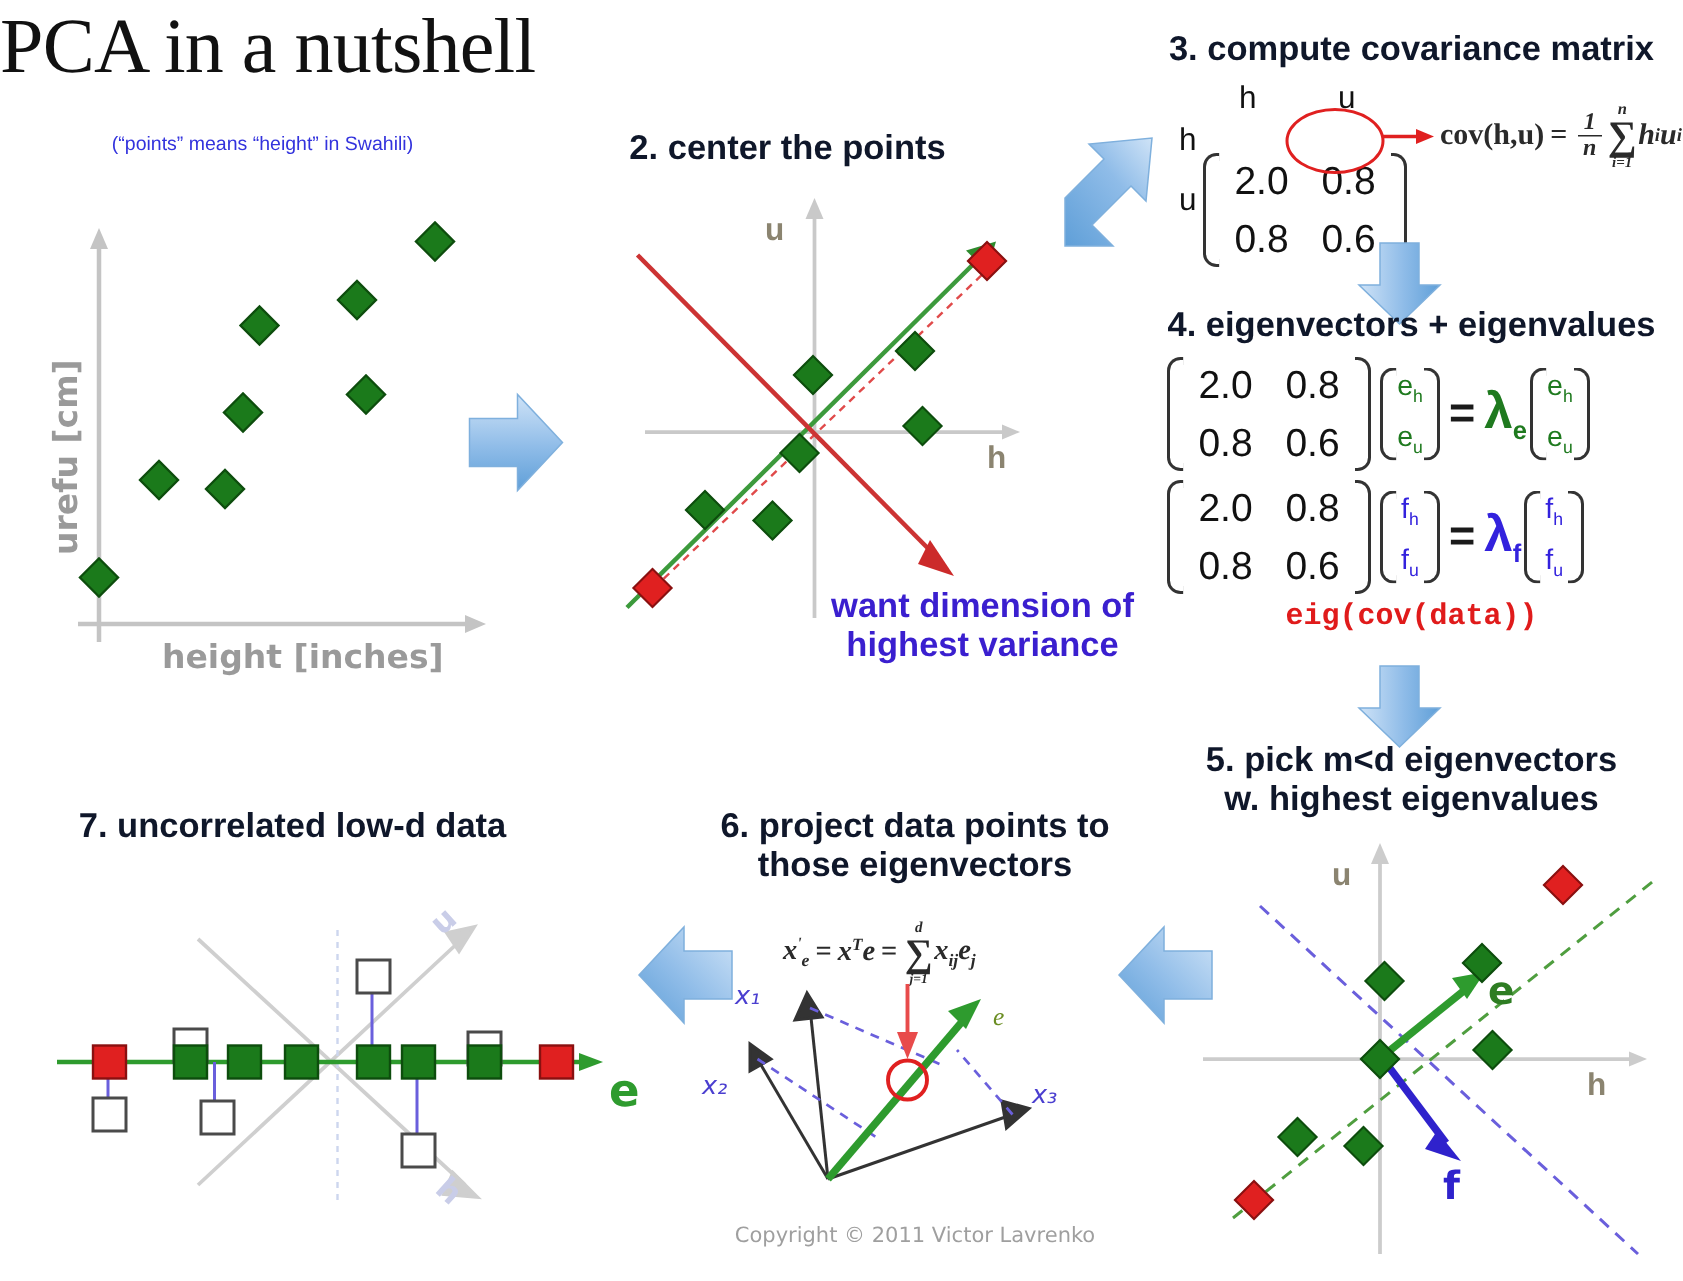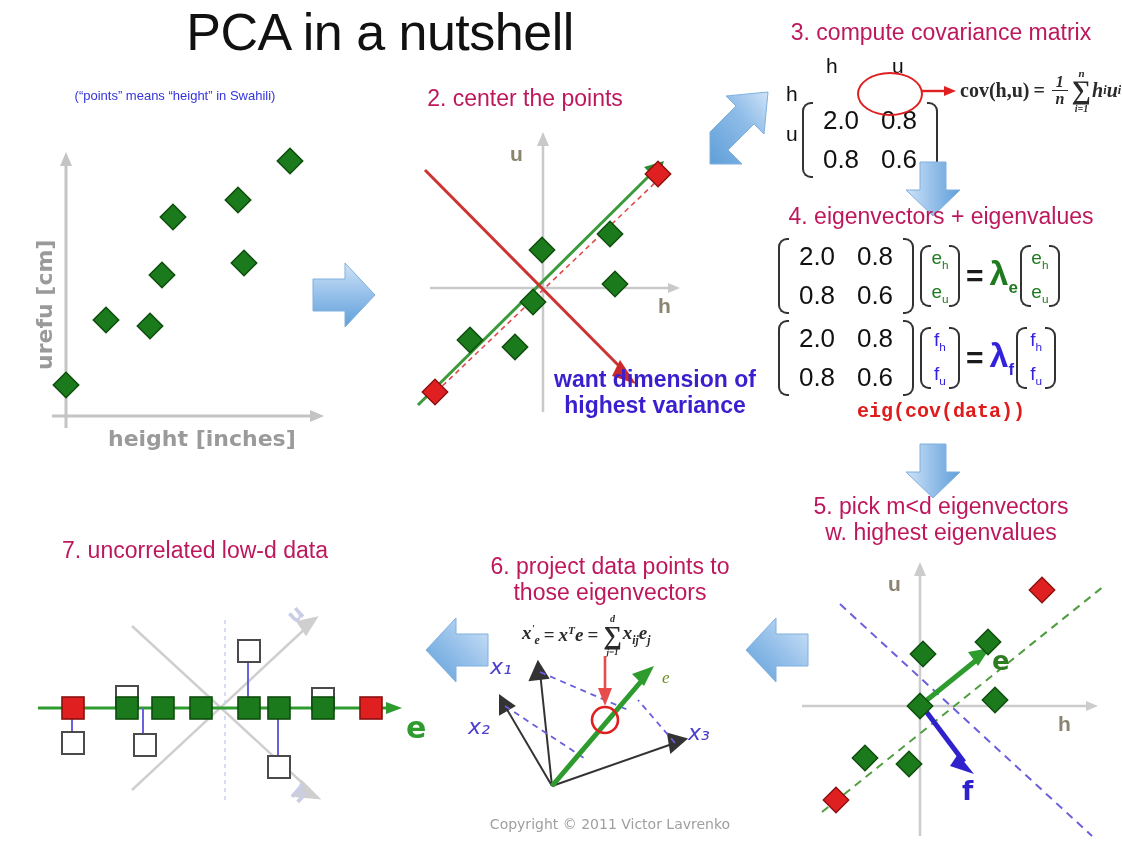--- a/index.html
+++ b/index.html
@@ -10,33 +10,32 @@
     width: 1122px; height: 854px;
     position: relative;
     overflow: hidden;
     font-family: "Liberation Sans", sans-serif;
   }
   .abs { position: absolute; }
 
   
   #main-title {
     left: 0; top: 2px; width: 760px;
-    text-align: center;
     font-size: 52px;
     font-weight: 400;
     color: #111111;
     letter-spacing: -0.5px;
-    font-family: Liberation Sans, sans-serif;
+    font-family: Liberation Serif, serif;
   }
 
   
   .step-head {
-    color: #be185d;
+    color: #0f172a;
     font-size: 23px;
-    font-weight: 400;
+    font-weight: 700;
     text-align: center;
     line-height: 1.12;
     white-space: pre-line;
   }
   .step-sub {
     color: #3333dd;
     font-size: 13px;
     text-align: center;
   }
   .callout {
@@ -110,21 +109,21 @@
   .mathserif {
     font-family: "Liberation Serif", serif;
     font-style: italic; font-weight: bold;
     color: #2a2a2a;
   }
   .copyright {
     color: #9f9f9f; font-size: 14px; text-align: center;
     font-family: "DejaVu Sans", sans-serif;
   }
   .handlab {
-    color: #4b3fd0; font-size: 22px;
+    color: #4b3fd0; font-size: 17px;
     font-family: "DejaVu Sans", sans-serif;
     font-style: italic;
   }
   .vec-lab-e { color: #2e7d23; font-weight: bold; font-size: 26px; font-family:"DejaVu Sans",sans-serif; }
   .vec-lab-f { color: #2f22cc; font-weight: bold; font-size: 26px; font-family:"DejaVu Sans",sans-serif; }
   .ghost-lab { color: #c9cde8; font-weight: bold; font-size: 21px; font-family:"DejaVu Sans",sans-serif; }
   svg { display: block; overflow: visible; }
 </style>
 </head>
 <body>
@@ -209,21 +208,21 @@
         <rect x="-9" y="-9" width="18" height="18" fill="#1b7a1b" transform="translate(172,128) rotate(45)"></rect>
         <rect x="-9" y="-9" width="18" height="18" fill="#1b7a1b" transform="translate(245,162) rotate(45)"></rect>
         <rect x="-9" y="-9" width="18" height="18" fill="#1b7a1b" transform="translate(240,112) rotate(45)"></rect>
         <rect x="-9" y="-9" width="18" height="18" fill="#e02020" stroke="#8a1010" transform="translate(288,52) rotate(45)"></rect>
       </g>
     </svg>
     <div class="abs axlab" style="left:140px; top:20px; color:#8b8470;">u</div>
     <div class="abs axlab" style="left:288px; top:172px; color:#8b8470;">h</div>
   </div>
 
-  <div class="abs callout" style="left:180px; top:280px; width:230px;">want dimension of
+  <div class="abs callout" style="left:180px; top:304px; width:230px;">want dimension of
 highest variance</div>
 </div>
 
 <div class="abs" style="left:706px; top:88px;">
   <svg width="80" height="84" viewBox="0 0 80 84">
     <defs>
       <linearGradient id="ag2" x1="0" y1="1" x2="1" y2="0">
         <stop offset="0%" stop-color="#5f9fd8"></stop>
           <stop offset="60%" stop-color="#8fbce8"></stop>
           <stop offset="100%" stop-color="#cfe3f7"></stop>
@@ -409,21 +408,21 @@
         <stop offset="0%" stop-color="#cfe3f7"></stop>
           <stop offset="55%" stop-color="#8fbce8"></stop>
           <stop offset="100%" stop-color="#5f9fd8"></stop>
       </linearGradient>
     </defs>
     <polygon points="66,24 34,24 34,8 4,40 34,72 34,56 66,56" fill="url(#ag4)" stroke="#7fb0dd" stroke-width="1"></polygon>
   </svg>
 </div>
 
 <div class="abs" style="left:450px; top:538px; width:320px; height:300px;">
-  <div class="step-head" style="width:320px;margin-top:16px;">6. project data points to
+  <div class="step-head" style="width:320px;">6. project data points to
 those eigenvectors</div>
 
   <div class="abs mathserif" style="left:72px; top:76px; font-size:19px; display:flex; align-items:center;">
     <span>x<span style="font-size:0.55em; vertical-align:super;">'</span><span class="sub">e</span></span>
     <span style="margin:0 4px; font-style:normal;">=</span>
     <span>x<span style="font-size:0.6em; vertical-align:super;">T</span>e</span>
     <span style="margin:0 4px; font-style:normal;">=</span>
     <span style="display:inline-block; text-align:center; line-height:0.95; margin:0 1px;">
       <span style="display:block; font-size:10px;">d</span>
       <span style="display:block; font-size:26px; font-style:normal;">∑</span>

